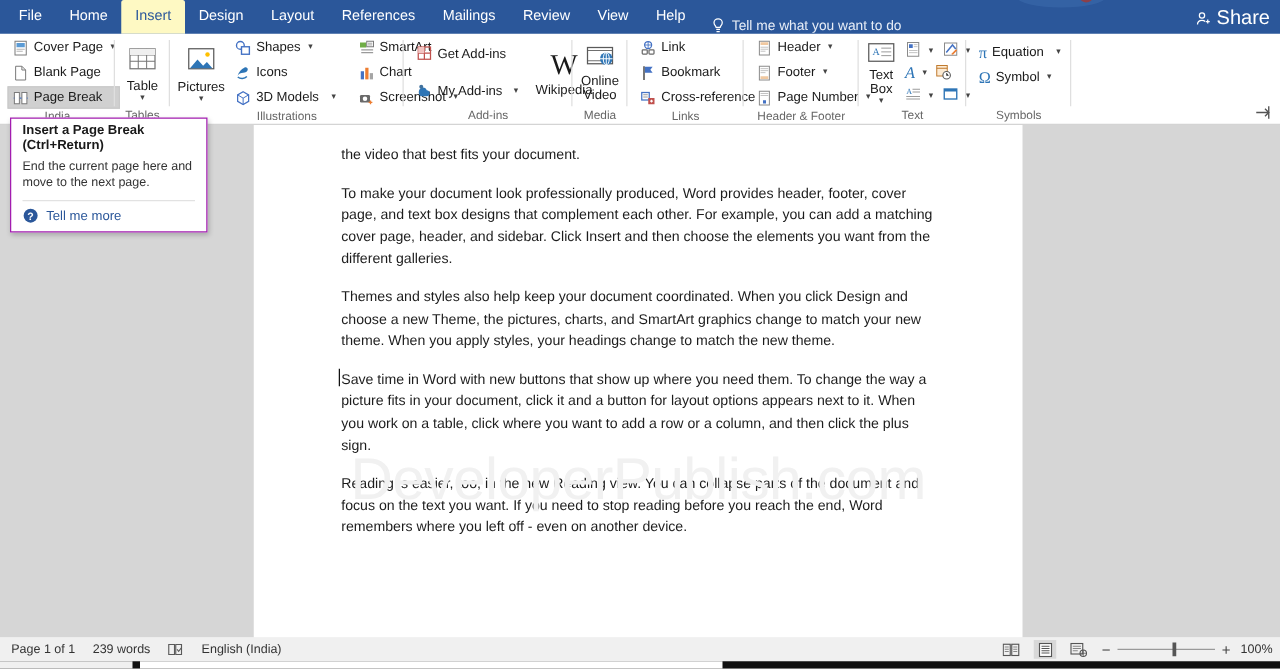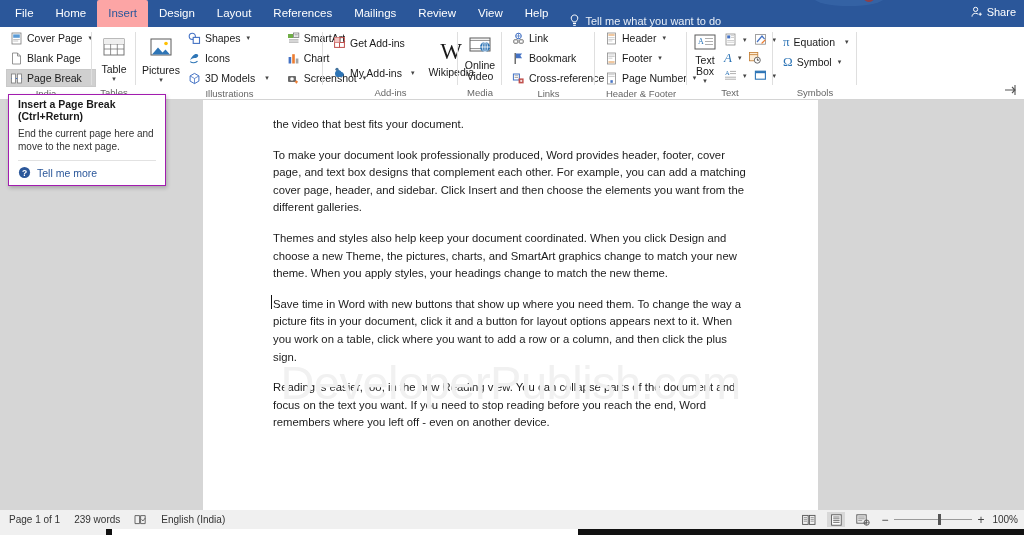--- a/index.html
+++ b/index.html
@@ -15,30 +15,30 @@
   
   .titlebar {
     position: absolute; left:0; top:0; width:1024px; height:40px;
     background:#2b579a; color:#fff;
   }
   .tabs { display:flex; align-items:flex-end; height:27px; padding-left:4px; }
   .tab {
     font-size:11.5px; color:#ffffff; padding:5px 11px 6px 11px;
     line-height:16px; white-space:nowrap; cursor:default;
   }
-  .tab.active { background:#fca5a5; color:#2b579a; border-radius:2px 2px 0 0; }
+  .tab.active { background:#fef9c3; color:#2b579a; border-radius:2px 2px 0 0; }
   .tellme {
     display:flex; align-items:center; gap:5px;
     font-size:11px; color:#e8eef7; padding-left:10px; white-space:nowrap;
   }
   .bulb { width:11px; height:13px; display:block; }
   .share {
     position:absolute; right:8px; top:6px;
     display:flex; align-items:center; gap:4px;
-    font-size:11px; color:#fff; white-space:nowrap;
+    font-size:16px; color:#fff; white-space:nowrap;
   }
   .titlebar .blob {
     position:absolute; right:140px; top:-10px; width:70px; height:16px;
     background:#3d6bad; border-radius:50%; opacity:.55;
   }
   .titlebar .blob2 {
     position:absolute; right:150px; top:-6px; width:10px; height:8px;
     background:#9b3b3b; border-radius:50%; opacity:.85;
   }
 

